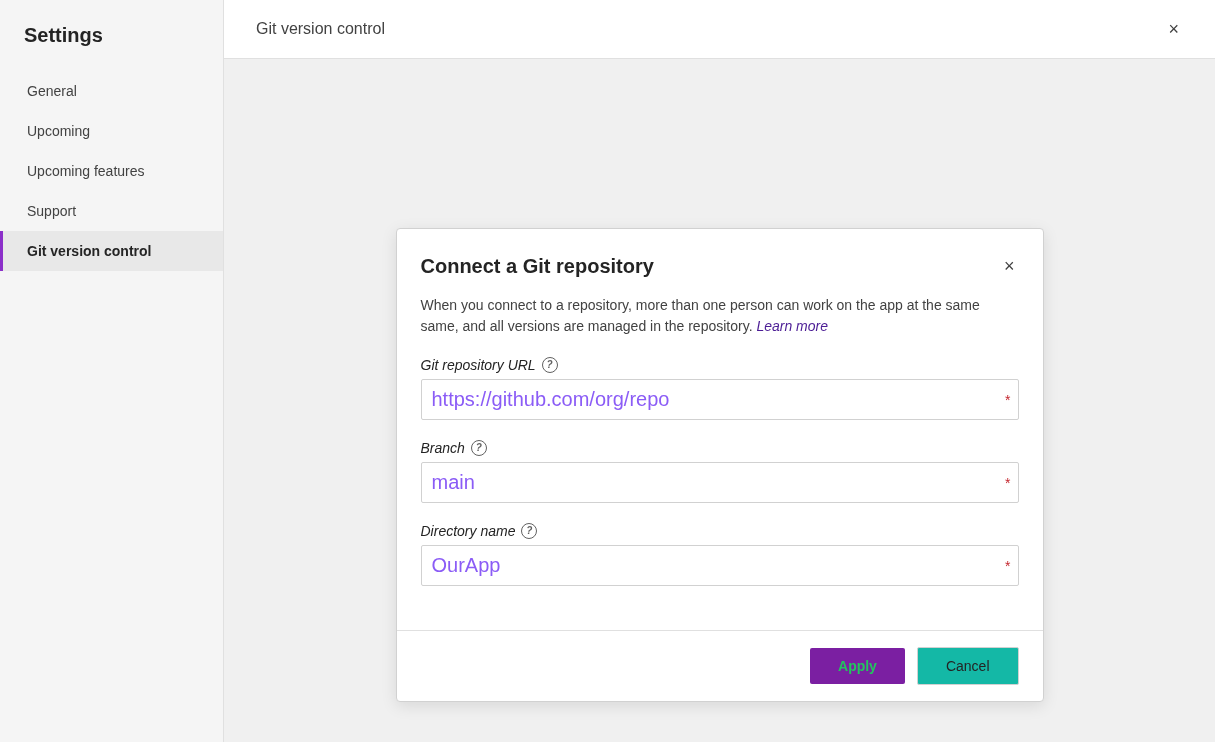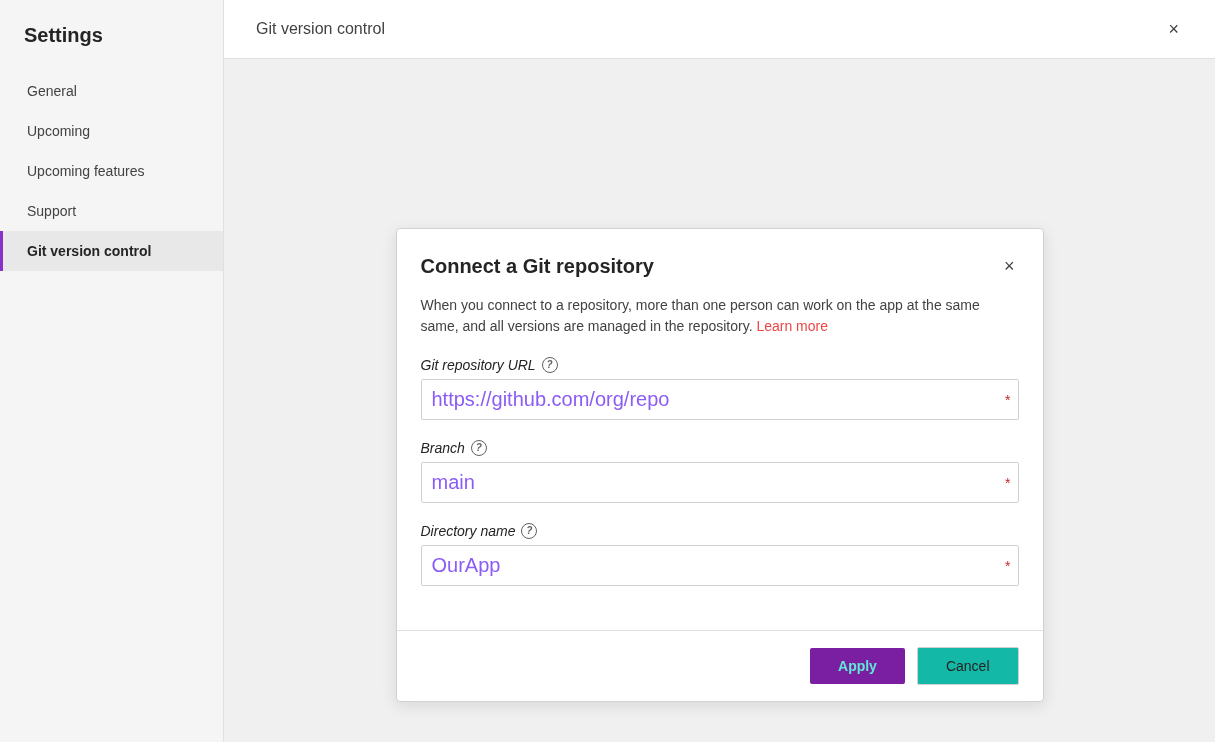--- a/index.html
+++ b/index.html
@@ -116,22 +116,23 @@
     .dialog-body {
       padding: 0 24px 24px 24px;
     }
     .dialog-description {
       font-size: 14px;
       color: #424242;
       line-height: 1.5;
       margin-bottom: 20px;
     }
     .dialog-description a {
-      color: #ef4444;
+      color: #4c1d95;
       text-decoration: none;
+      font-style: italic;
     }
 
     .form-group {
       margin-bottom: 20px;
     }
     .form-label {
       display: flex;
       align-items: center;
       gap: 6px;
       font-size: 14px;
@@ -186,21 +187,21 @@
     .dialog-footer {
       display: flex;
       align-items: center;
       justify-content: flex-end;
       gap: 12px;
       padding: 16px 24px;
     }
 
     .btn-apply {
       background: #7b1fa2;
-      color: #5eead4;
+      color: #22c55e;
       border: none;
       padding: 10px 28px;
       font-size: 14px;
       font-weight: 600;
       cursor: pointer;
       border-radius: 2px;
       font-family: inherit;
     }
 
     .btn-cancel {

